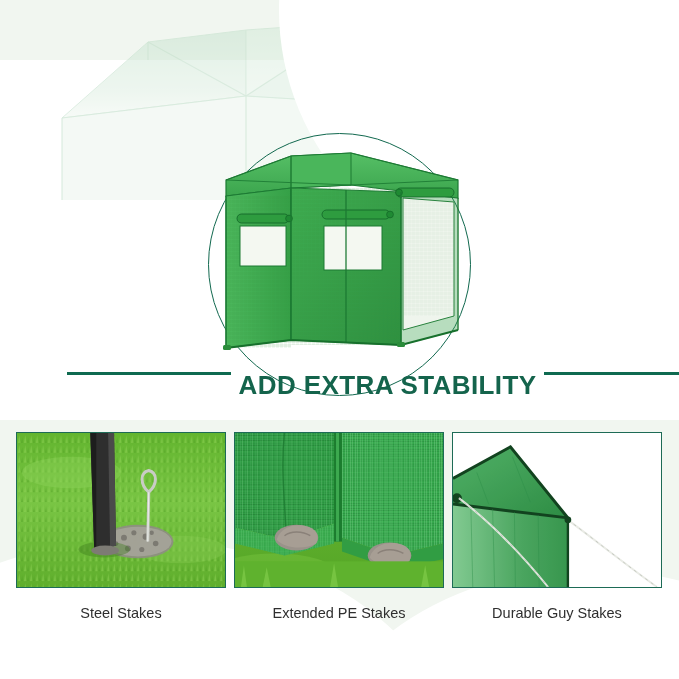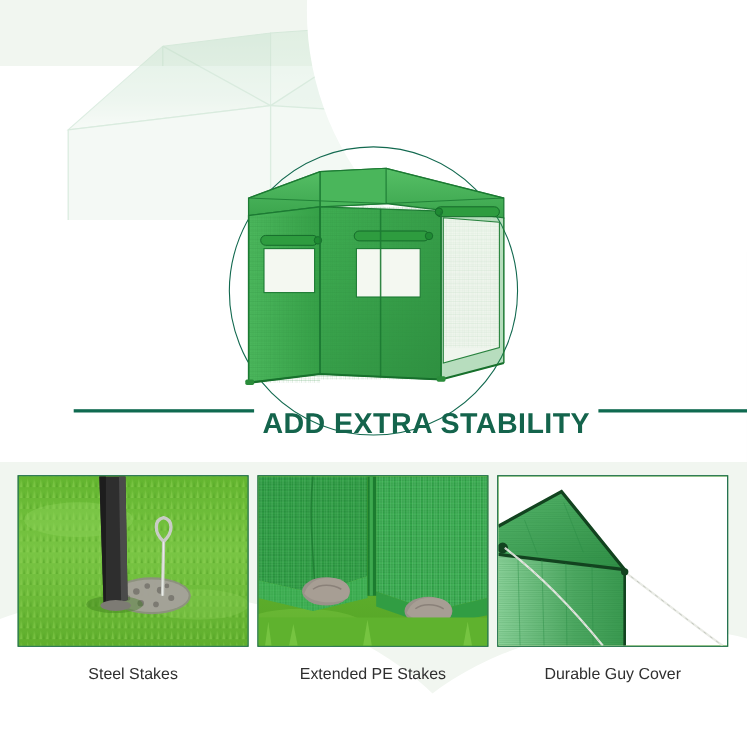--- a/index.html
+++ b/index.html
@@ -353,16 +353,16 @@
         </g>
 
         <circle cx="116" cy="88" r="3.4" fill="#12431f"></circle>
       </svg>
     </div>
   </div>
 
   <div class="captions">
     <div class="caption">Steel Stakes</div>
     <div class="caption">Extended PE Stakes</div>
-    <div class="caption">Durable Guy Cover</div>
+    <div class="caption">Durable Guy Stakes</div>
   </div>
 
 </div>
 
 </body></html>

